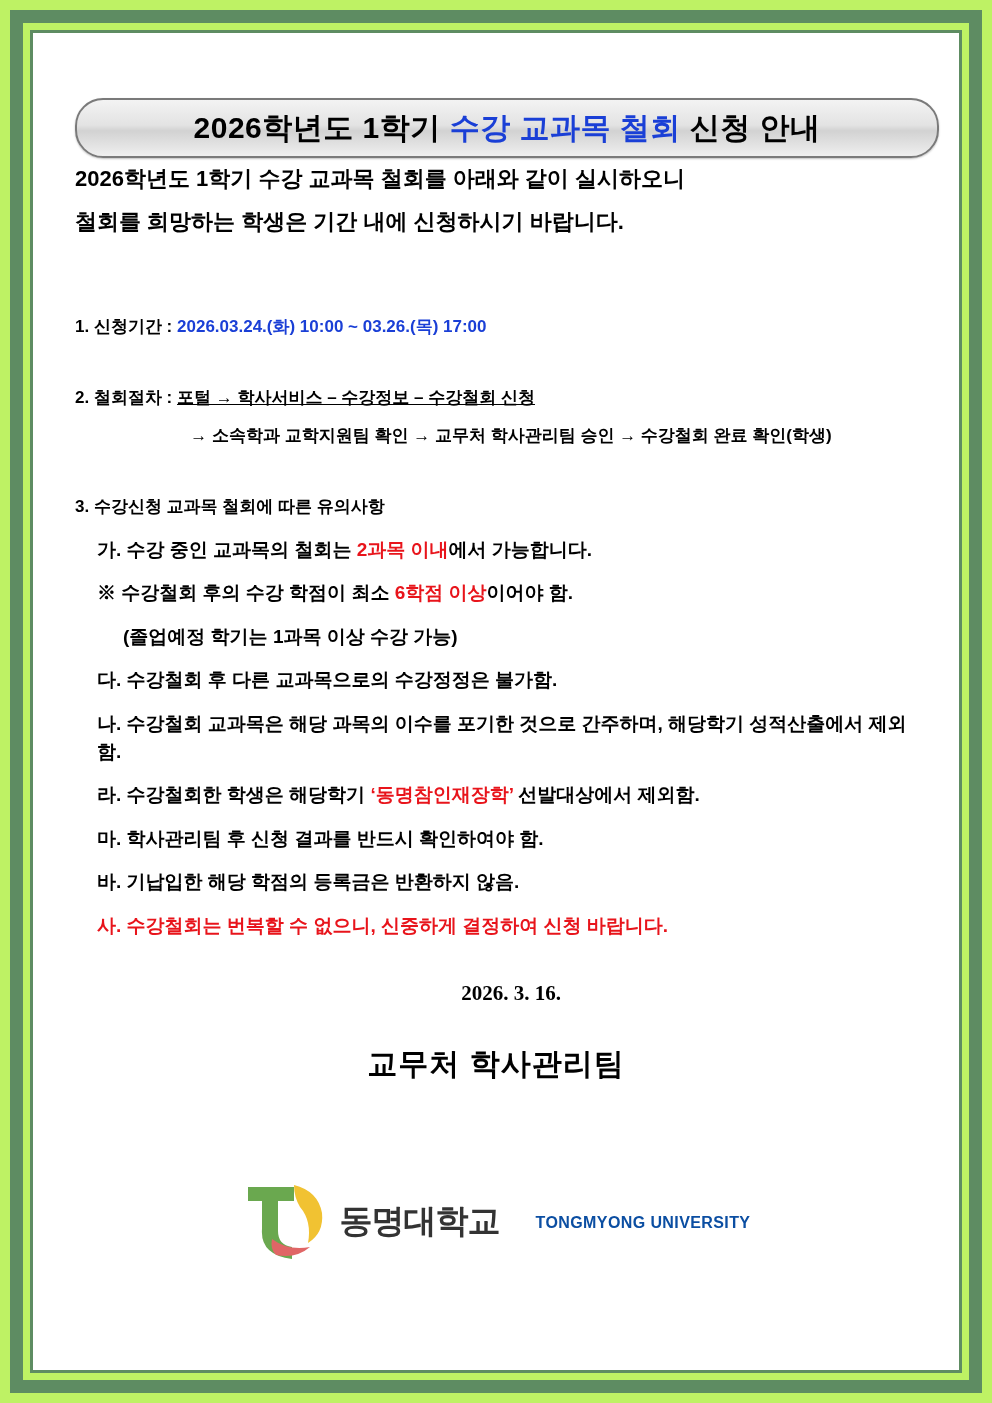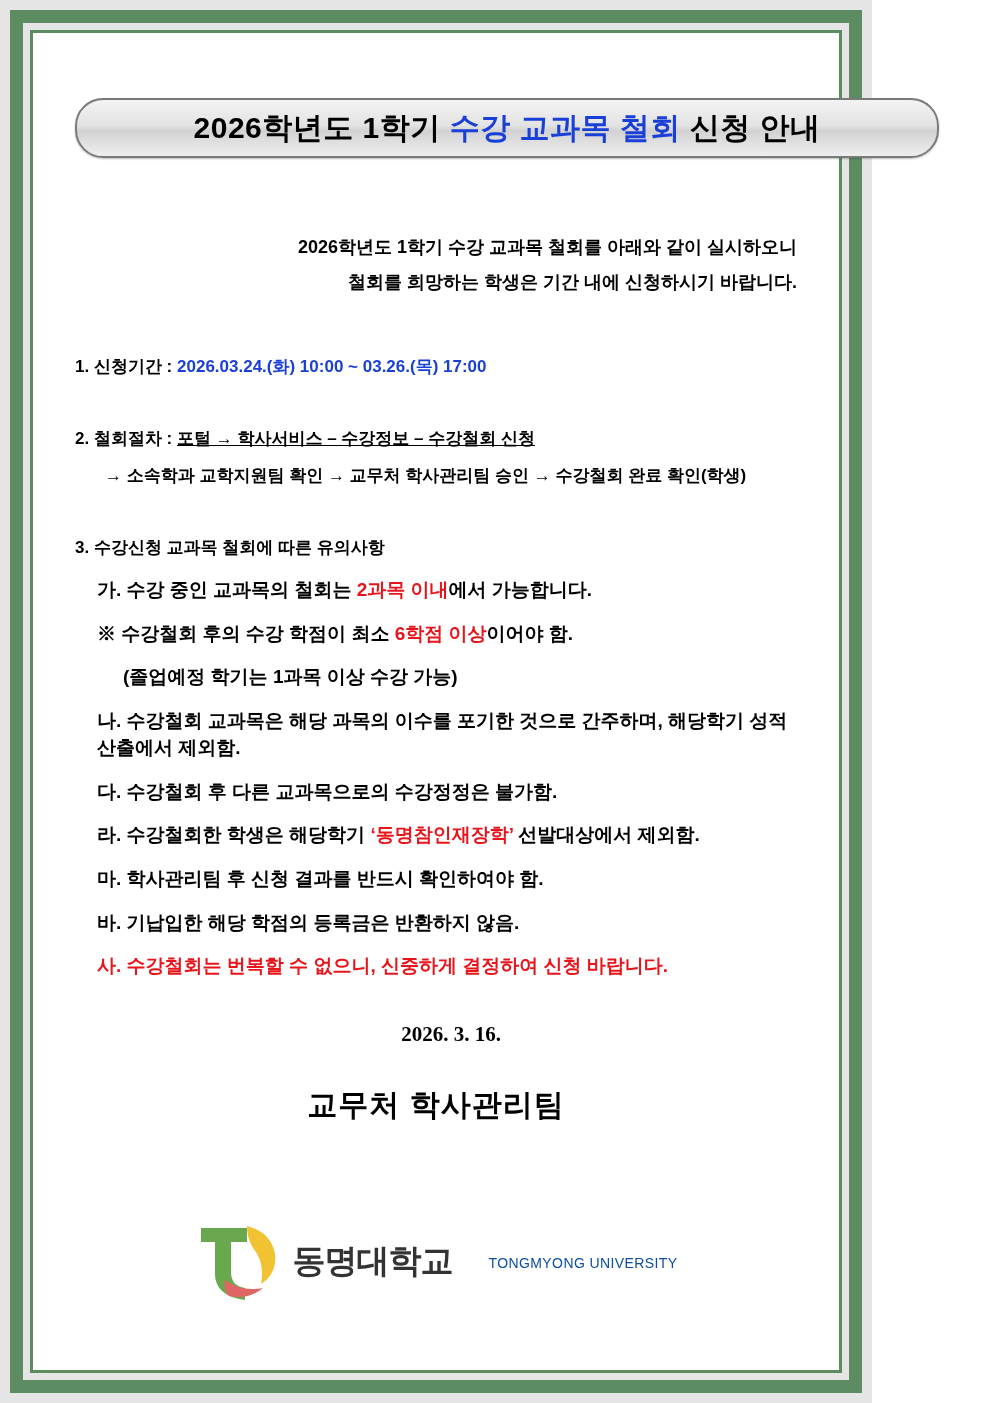--- a/index.html
+++ b/index.html
@@ -9,24 +9,24 @@
   body {
     width: 992px;
     height: 1403px;
     background: #ffffff;
     font-family: "Liberation Sans", sans-serif;
     color: #000000;
     overflow: hidden;
   }
   .page {
     position: relative;
-    width: 872px;
+    width: 992px;
     height: 1403px;
     box-sizing: border-box;
-    background: #e5e5e5;
+    background: #bef264;
   }
   
   .frame-outer {
     position: absolute;
     left: 10px;
     top: 10px;
     right: 10px;
     bottom: 10px;
     border: 13px solid #5e8c62;
     box-sizing: border-box;
@@ -69,43 +69,42 @@
     font-weight: bold;
     letter-spacing: 0.5px;
     white-space: nowrap;
   }
   .title-text .hl {
     color: #1a3fd6;
   }
 
   
   .intro {
-    margin-top: 72px;
-    text-align: right;
-    font-size: 18px;
+    text-align: left;
+    font-size: 22px;
     font-weight: bold;
     line-height: 1.95;
   }
 
   
   .sec {
     margin-top: 46px;
     font-size: 17px;
     font-weight: bold;
     line-height: 1.5;
   }
-  .sec-1 { margin-top: 54px; }
+  .sec-1 { margin-top: 70px; }
   .blue { color: #1a3fd6; }
   .red  { color: #e8141b; }
   .u { text-decoration: underline; }
 
   .sec-line {
     white-space: nowrap;
   }
-  .indent-1 { padding-left: 30px; }
+  .indent-1 { padding-left: 30px; text-align: center; }
   .indent-2 { padding-left: 22px; }
   .indent-3 { padding-left: 48px; }
 
   .sub {
     margin-top: 16px;
     font-size: 19px;
     font-weight: bold;
     line-height: 1.45;
   }
 
@@ -144,22 +143,22 @@
     line-height: 1;
   }
   .logo-ko {
     font-size: 33px;
     font-weight: bold;
     color: #333333;
     letter-spacing: -1px;
   }
   .logo-en {
     margin-top: 5px;
-    font-size: 14px;
-    font-weight: normal;
+    font-size: 16px;
+    font-weight: bold;
     color: #0b4ea2;
     letter-spacing: 0.4px;
     margin-left: 36px;
   }
 </style>
 </head>
 <body>
 
 <div class="page">
   <div class="frame-outer"></div>
@@ -187,23 +186,23 @@
 
     <div class="sec">
       <div>3. 수강신청 교과목 철회에 따른 유의사항</div>
 
       <div class="sub indent-2"><span>가. 수강 중인 교과목의 철회는 </span><span class="red">2과목 이내</span><span>에서 가능합니다.</span></div>
 
       <div class="sub indent-2"><span>※ 수강철회 후의 수강 학점이 최소 </span><span class="red">6학점 이상</span><span>이어야 함.</span></div>
 
       <div class="sub indent-3">(졸업예정 학기는 1과목 이상 수강 가능)</div>
 
+      <div class="sub indent-2">다. 수강철회 후 다른 교과목으로의 수강정정은 불가함.</div>
+
       <div class="sub indent-2">나. 수강철회 교과목은 해당 과목의 이수를 포기한 것으로 간주하며, 해당학기 성적산출에서 제외함.</div>
-
-      <div class="sub indent-2">다. 수강철회 후 다른 교과목으로의 수강정정은 불가함.</div>
 
       <div class="sub indent-2"><span>라. 수강철회한 학생은 해당학기 </span><span class="red">‘동명참인재장학’</span><span>  선발대상에서 제외함.</span></div>
 
       <div class="sub indent-2">마. 학사관리팀 후 신청 결과를 반드시 확인하여야 함.</div>
 
       <div class="sub indent-2">바. 기납입한 해당 학점의 등록금은 반환하지 않음.</div>
 
       <div class="sub indent-2 red">사. 수강철회는 번복할 수 없으니, 신중하게 결정하여 신청 바랍니다.</div>
     </div>
 

